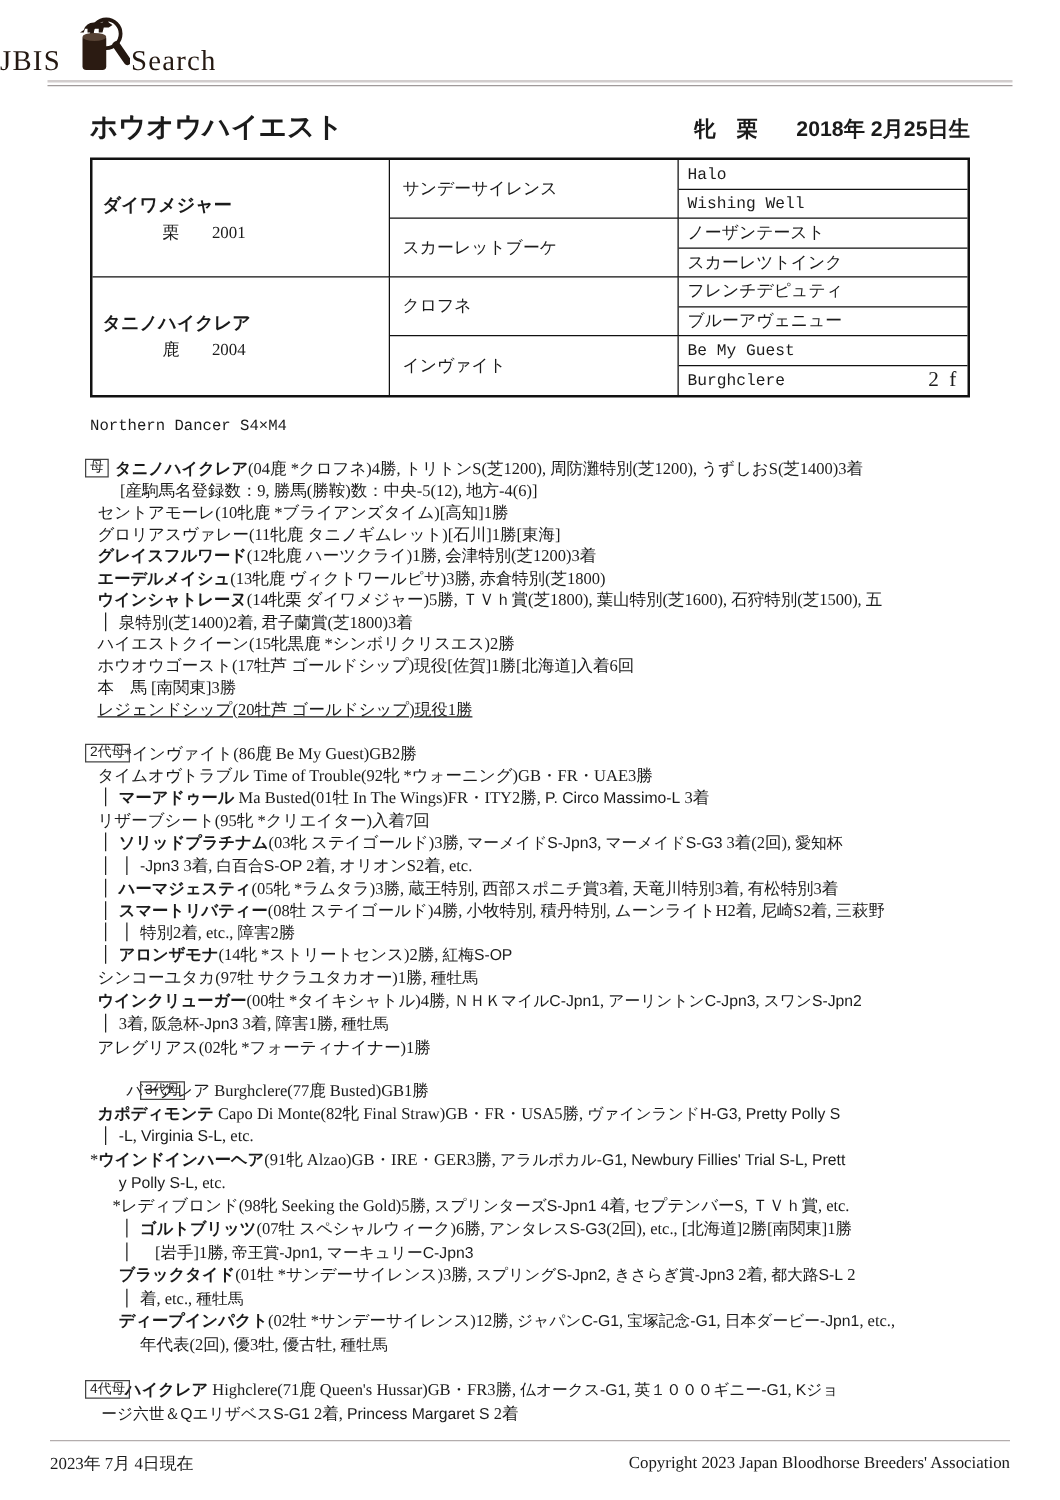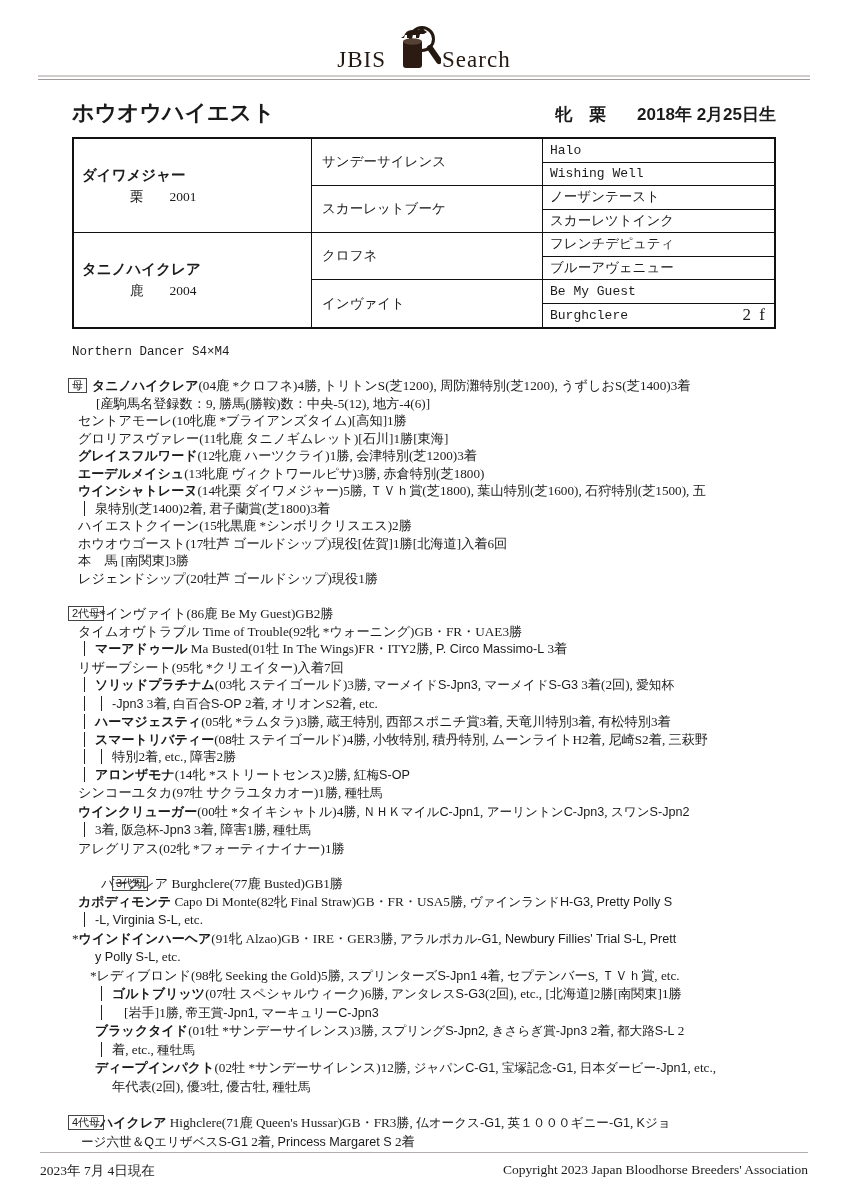--- a/index.html
+++ b/index.html
@@ -1,21 +1,21 @@
 <!DOCTYPE html>
 <html><head>
 <meta charset="utf-8">
 <style>
   html,body{margin:0;padding:0;background:#e8e8e8;}
   .page{
     position:relative;width:848px;height:1200px;margin:0 auto;background:#ffffff;
     font-family:"Liberation Serif","DejaVu Serif",serif;color:#1b1b1b;overflow:hidden;
   }
   
-  .logo-row{display:flex;justify-content:center;align-items:flex-end;padding-top:19px;height:52px;}
+  .logo-row{display:flex;align-items:flex-end;padding-top:8px;height:52px;}
   .logo-text{font-family:"Liberation Serif",serif;color:#241811;font-size:23px;letter-spacing:1px;line-height:1;}
   .logo-icon{margin:0 1px -4px 3px;}
   .hr-double{margin:4px 38px 0 38px;height:2px;border-top:2px solid #d2cdcd;border-bottom:1px solid #a09a9a;}
   
   .title-row{display:flex;justify-content:space-between;align-items:baseline;margin:18px 72px 9px 72px;}
   .horse-name{font-family:"Liberation Sans","DejaVu Sans",sans-serif;font-weight:700;font-size:22px;}
   .title-right{font-family:"Liberation Sans","DejaVu Sans",sans-serif;font-weight:700;font-size:17px;}
   .title-right .sexcoat{margin-right:26px;}
   
   .ped-table{
@@ -132,21 +132,21 @@
         <div class="tline" style="padding-left: 96px;"><span>[産駒馬名登録数：9, 勝馬(勝鞍)数：中央-5(12), 地方-4(6)]</span></div>
         <div class="tline" style="padding-left: 78px;"><span>セントアモーレ(10牝鹿 *ブライアンズタイム)[高知]1勝</span></div>
         <div class="tline" style="padding-left: 78px;"><span>グロリアスヴァレー(11牝鹿 タニノギムレット)[石川]1勝[東海]</span></div>
         <div class="tline" style="padding-left: 78px;"><span class="seg-b">グレイスフルワード</span><span>(12牝鹿 ハーツクライ)1勝, 会津特別(芝1200)3着</span></div>
         <div class="tline" style="padding-left: 78px;"><span class="seg-b">エーデルメイシュ</span><span>(13牝鹿 ヴィクトワールピサ)3勝, 赤倉特別(芝1800)</span></div>
         <div class="tline" style="padding-left: 78px;"><span class="seg-b">ウインシャトレーヌ</span><span>(14牝栗 ダイワメジャー)5勝, ＴＶｈ賞(芝1800), 葉山特別(芝1600), 石狩特別(芝1500), 五</span></div>
         <div class="tline" style="padding-left: 95px;"><span class="bar" style="left: 84px;"></span><span>泉特別(芝1400)2着, 君子蘭賞(芝1800)3着</span></div>
         <div class="tline" style="padding-left: 78px;"><span>ハイエストクイーン(15牝黒鹿 *シンボリクリスエス)2勝</span></div>
         <div class="tline" style="padding-left: 78px;"><span>ホウオウゴースト(17牡芦 ゴールドシップ)現役[佐賀]1勝[北海道]入着6回</span></div>
         <div class="tline" style="padding-left: 78px;"><span>本　馬 [南関東]3勝</span></div>
-        <div class="tline" style="padding-left: 78px;"><span>レジェンドシップ(20牡芦 ゴールドシップ)現役1勝</span></div>
+        <div class="tline" style="padding-left: 78px; text-decoration: underline;"><span>レジェンドシップ(20牡芦 ゴールドシップ)現役1勝</span></div>
       </div>
       <div class="section">
         <div class="tline" style="padding-left: 99px;"><span class="labelbox" style="left: 68px;">2代母</span><span>*インヴァイト(86鹿 Be My Guest)GB2勝</span></div>
         <div class="tline" style="padding-left: 78px;"><span>タイムオヴトラブル Time of Trouble(92牝 *ウォーニング)GB・FR・UAE3勝</span></div>
         <div class="tline" style="padding-left: 95px;"><span class="bar" style="left: 84px;"></span><span class="seg-b">マーアドゥール</span><span> Ma Busted(01牡 In The Wings)FR・ITY2勝, </span><span class="seg-s">P. Circo Massimo-L</span><span>  3着</span></div>
         <div class="tline" style="padding-left: 78px;"><span>リザーブシート(95牝 *クリエイター)入着7回</span></div>
         <div class="tline" style="padding-left: 95px;"><span class="bar" style="left: 84px;"></span><span class="seg-b">ソリッドプラチナム</span><span>(03牝 ステイゴールド)3勝, </span><span class="seg-s">マーメイドS-Jpn3</span><span>, </span><span class="seg-s">マーメイドS-G3</span><span>  3着(2回), </span><span class="seg-s">愛知杯</span></div>
         <div class="tline" style="padding-left: 112px;"><span class="bar" style="left: 84px;"></span><span class="bar" style="left: 101px;"></span><span class="seg-s">-Jpn3</span><span>  3着, </span><span class="seg-s">白百合S-OP</span><span>  2着, オリオンS2着, etc.</span></div>
         <div class="tline" style="padding-left: 95px;"><span class="bar" style="left: 84px;"></span><span class="seg-b">ハーマジェスティ</span><span>(05牝 *ラムタラ)3勝, 蔵王特別, 西部スポニチ賞3着, 天竜川特別3着, 有松特別3着</span></div>
         <div class="tline" style="padding-left: 95px;"><span class="bar" style="left: 84px;"></span><span class="seg-b">スマートリバティー</span><span>(08牡 ステイゴールド)4勝, 小牧特別, 積丹特別, ムーンライトH2着, 尼崎S2着, 三萩野</span></div>

